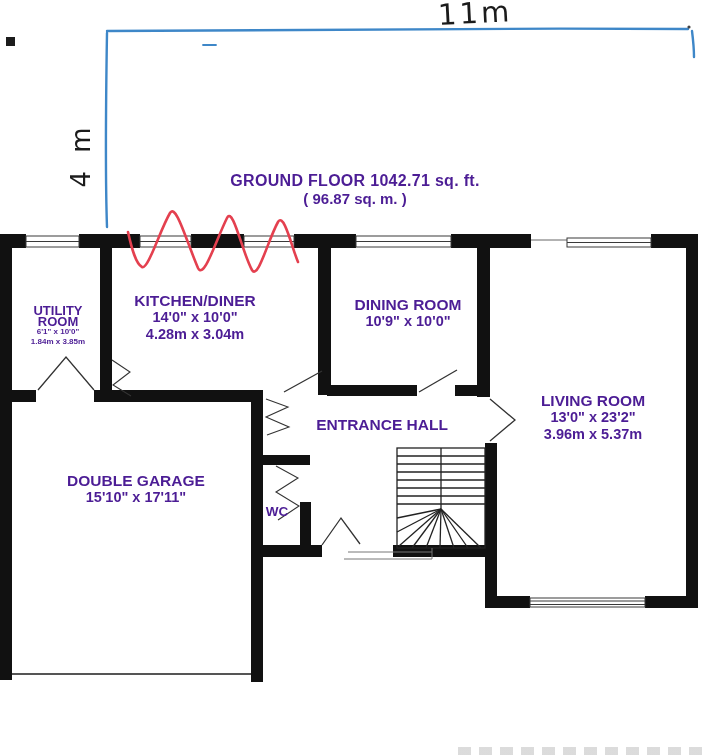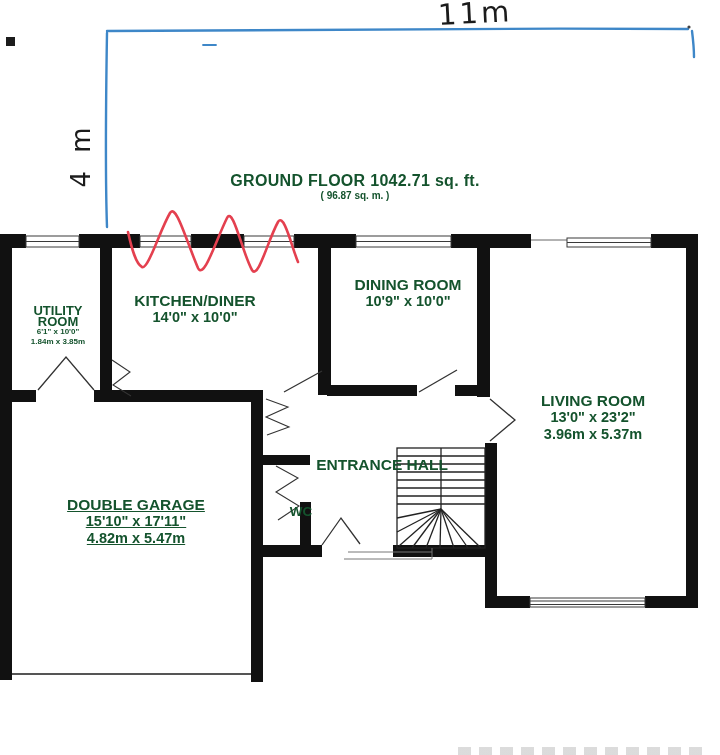--- a/index.html
+++ b/index.html
@@ -1,21 +1,21 @@
 <!DOCTYPE html>
 <html><head>
 <meta charset="utf-8">
 <style>
   html,body{margin:0;padding:0;background:#ffffff;}
   #stage{position:relative;width:720px;height:755px;background:#fff;overflow:hidden;
          font-family:"Liberation Sans",sans-serif;}
   #plan-svg{position:absolute;left:0;top:0;}
-  .lbl{position:absolute;text-align:center;color:#14532d;font-weight:bold;}
+  .lbl{position:absolute;text-align:center;color:#4c1d95;font-weight:bold;}
   .title-line1{font-size:16px;letter-spacing:.3px;}
-  .title-line2{font-size:10px;text-align:center;}
+  .title-line2{font-size:15px;text-align:center;}
   .rname{font-size:15.5px;line-height:17px;}
   .rdim{font-size:14.5px;line-height:17px;}
   .small .rname{font-size:13px;line-height:11px;}
   .small .rdim{font-size:8px;line-height:10px;}
   .hand{position:absolute;color:#1b1b1b;font-family:"DejaVu Sans",sans-serif;}
   #hand-11m{left:438px;top:-4px;font-size:29px;transform:rotate(-3deg);letter-spacing:3px;}
   #hand-4m{left:48px;top:140px;font-size:26px;transform:rotate(-90deg);transform-origin:50% 50%;letter-spacing:5px;}
   #watermark{position:absolute;left:458px;top:747px;width:250px;height:8px;opacity:.35;
     background:repeating-linear-gradient(90deg,#9a9a9a 0 13px,transparent 13px 21px);}
 </style>
@@ -128,44 +128,44 @@
 
   <div class="lbl small" style="left:12px;top:305px;width:92px;">
     <div class="rname">UTILITY ROOM</div>
     <div class="rdim">6'1" x 10'0"</div>
     <div class="rdim">1.84m x 3.85m</div>
   </div>
 
   <div class="lbl" style="left:95px;top:292px;width:200px;">
     <div class="rname">KITCHEN/DINER</div>
     <div class="rdim">14'0" x 10'0"</div>
+    <div class="rdim">4.28m x 3.04m</div>
   </div>
 
-  <div class="lbl" style="left:320px;top:276px;width:176px;">
+  <div class="lbl" style="left:320px;top:296px;width:176px;">
     <div class="rname">DINING ROOM</div>
     <div class="rdim">10'9" x 10'0"</div>
   </div>
 
   <div class="lbl" style="left:493px;top:392px;width:200px;">
     <div class="rname">LIVING ROOM</div>
     <div class="rdim">13'0" x 23'2"</div>
     <div class="rdim">3.96m x 5.37m</div>
   </div>
 
-  <div class="lbl" style="left:36px;top:496px;width:200px;text-decoration:underline;">
+  <div class="lbl" style="left:36px;top:472px;width:200px;">
     <div class="rname">DOUBLE GARAGE</div>
     <div class="rdim">15'10" x 17'11"</div>
-    <div class="rdim">4.82m x 5.47m</div>
   </div>
 
-  <div class="lbl" style="left:292px;top:416px;width:180px;margin-top:40px;">
+  <div class="lbl" style="left:292px;top:416px;width:180px;">
     <div class="rname">ENTRANCE HALL</div>
   </div>
 
-  <div class="lbl" style="left:280px;top:503px;width:42px;">
+  <div class="lbl" style="left:256px;top:503px;width:42px;">
     <div class="rname" style="font-size:13.5px;">WC</div>
   </div>
 
   <div class="hand" id="hand-11m">11m</div>
   <div class="hand" id="hand-4m">4 m</div>
 
   <div id="watermark"></div>
 </div>
 
 </body></html>

